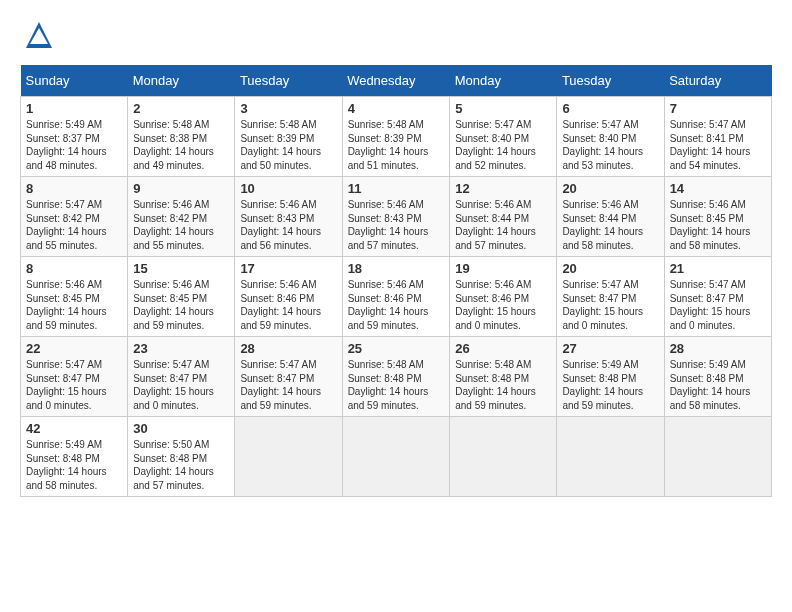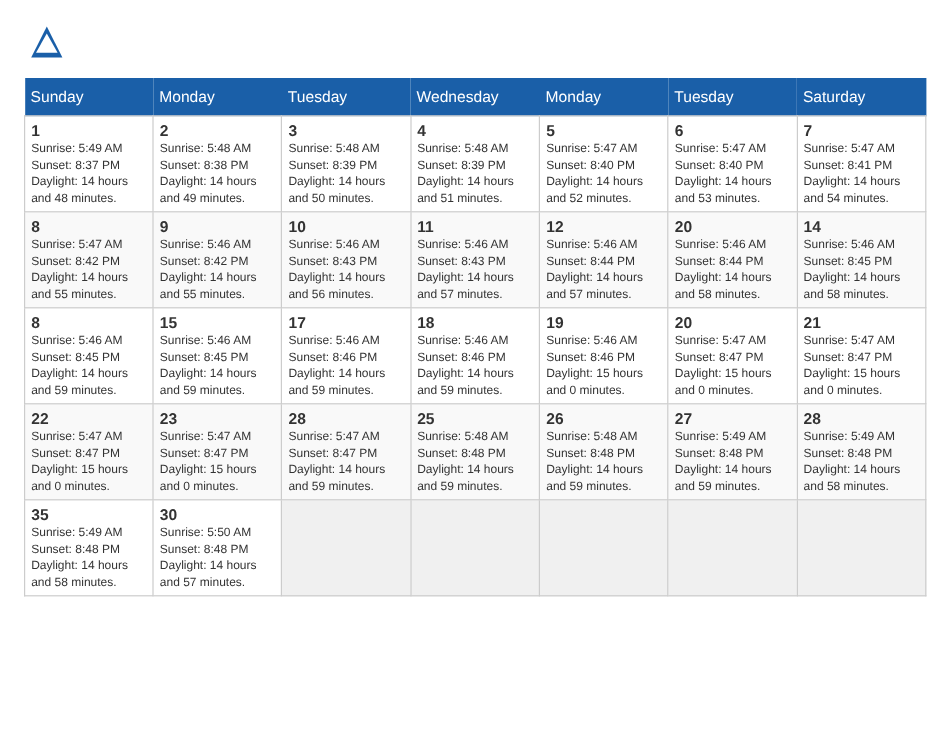--- a/index.html
+++ b/index.html
@@ -236,21 +236,21 @@
           <span class="day-num">27</span>
           <span class="day-info">Sunrise: 5:49 AM<br>Sunset: 8:48 PM<br>Daylight: 14 hours and 59 minutes.</span>
         </td>
         <td>
           <span class="day-num">28</span>
           <span class="day-info">Sunrise: 5:49 AM<br>Sunset: 8:48 PM<br>Daylight: 14 hours and 58 minutes.</span>
         </td>
       </tr>
       <tr>
         <td>
-          <span class="day-num">35</span>
+          <span class="day-num">42</span>
           <span class="day-info">Sunrise: 5:49 AM<br>Sunset: 8:48 PM<br>Daylight: 14 hours and 58 minutes.</span>
         </td>
         <td>
           <span class="day-num">30</span>
           <span class="day-info">Sunrise: 5:50 AM<br>Sunset: 8:48 PM<br>Daylight: 14 hours and 57 minutes.</span>
         </td>
         <td class="empty-cell"></td>
         <td class="empty-cell"></td>
         <td class="empty-cell"></td>
         <td class="empty-cell"></td>

